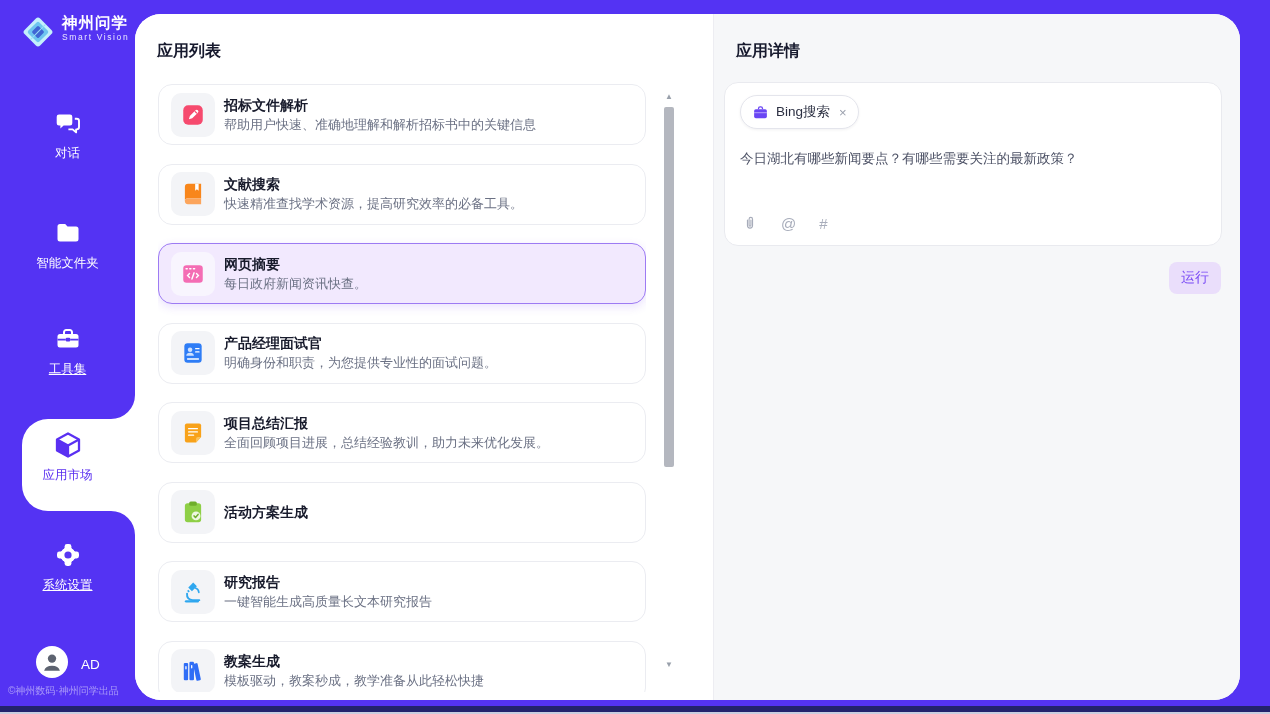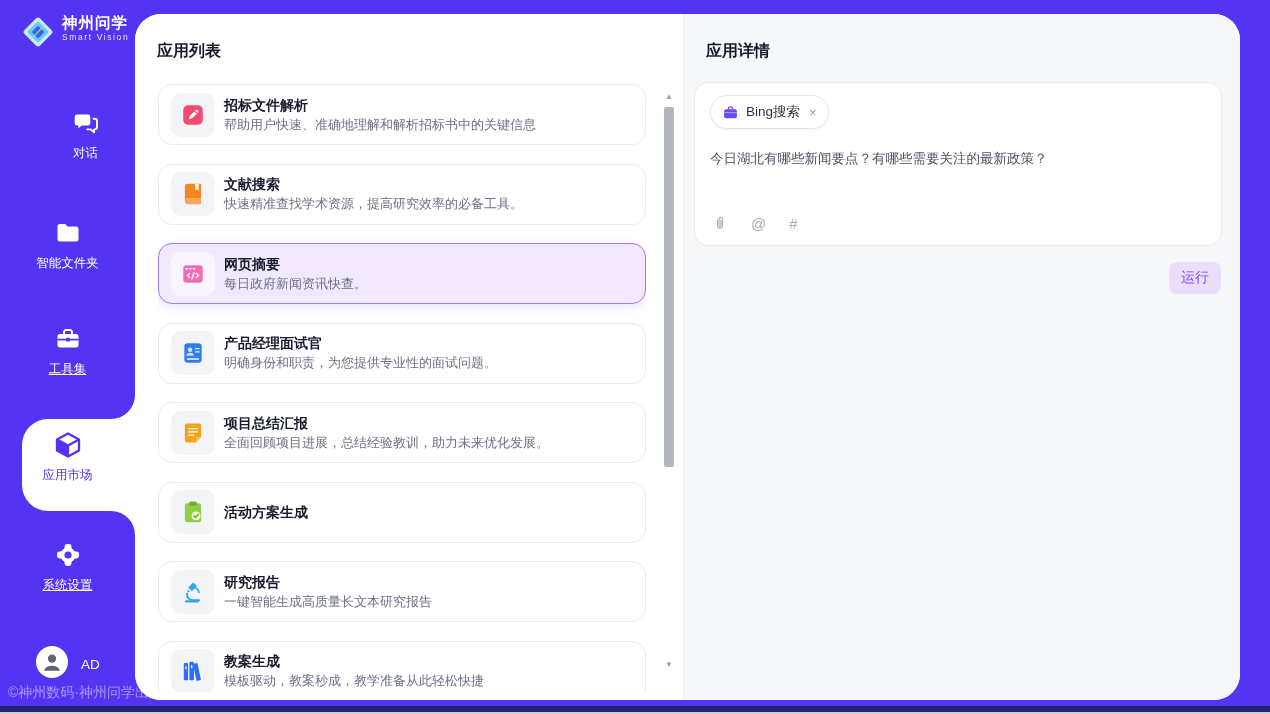--- a/index.html
+++ b/index.html
@@ -5,39 +5,39 @@
   html,body{margin:0;padding:0;}
   body{width:1270px;height:714px;font-family:"Liberation Sans","DejaVu Sans",sans-serif;-webkit-font-smoothing:antialiased;}
   .frame{position:relative;width:1270px;height:714px;background:#5433f3;overflow:hidden;}
 
   
   .brand{position:absolute;top:14px;left:20px;display:flex;align-items:flex-start;gap:6px;z-index:3;}
   .brand-name{font-size:15.5px;font-weight:700;color:#fff;letter-spacing:1px;line-height:17px;}
   .brand-tagline{font-size:8.5px;color:#e9e7ff;letter-spacing:1.6px;margin-top:1px;}
   .nav{position:absolute;inset:0;z-index:2;}
   .nav-item{position:absolute;left:0;width:135px;display:flex;flex-direction:column;align-items:center;gap:7px;color:#fff;cursor:pointer;}
-  .nav-item:nth-child(1){top:108px;padding-left:18px;}
+  .nav-item:nth-child(1){top:108px;}
   .nav-item:nth-child(2){top:218px;}
   .nav-item:nth-child(3){top:324px;}
   .nav-item:nth-child(4){top:430px;}
   .nav-item:nth-child(5){top:540px;}
   .nav-icon{height:30px;display:flex;align-items:center;justify-content:center;}
   .nav-label{font-size:12.5px;color:#fff;}
   .nav-label.u{text-decoration:underline;}
   .nav-item.active .nav-label{color:#5a2ff0;}
   .active-blob{position:absolute;left:22px;top:395px;z-index:1;}
   .user-row{position:absolute;left:36px;top:646px;display:flex;align-items:center;gap:13px;cursor:pointer;z-index:3;}
   .user-name{font-size:13.5px;color:#fff;}
-  .copyright{position:absolute;left:8px;top:684px;font-size:14px;color:rgba(255,255,255,.48);white-space:nowrap;z-index:3;}
+  .copyright{position:absolute;left:8px;top:684px;font-size:10px;color:rgba(255,255,255,.48);white-space:nowrap;z-index:3;}
 
   
   .content{position:absolute;left:135px;top:14px;width:1105px;height:686px;border-radius:26px;overflow:hidden;display:flex;background:#fff;z-index:2;}
   .panel-title{position:absolute;top:26px;left:22px;margin:0;font-size:16px;font-weight:700;color:#171a2e;line-height:22px;}
   .list-panel{width:548px;position:relative;background:#fff;flex:none;}
-  .detail-panel{flex:1;background:#f6f7f9;border-left:1px solid #ededf2;position:relative;}
+  .detail-panel{flex:1;background:#f6f7f9;border-left:1px solid #ededf2;position:relative;margin-left:30px;}
 
   
   .cards{position:absolute;left:23px;top:70px;right:37px;bottom:8px;display:flex;flex-direction:column;gap:18.5px;overflow:hidden;}
   .card{flex:0 0 61px;display:flex;align-items:center;gap:9px;padding:0 14px 0 12px;border:1px solid #ebecf1;border-radius:14px;background:#fff;box-sizing:border-box;cursor:pointer;}
   .card.selected{background:#f2e9fe;border:1.5px solid #9d7bf3;box-shadow:0 3px 10px rgba(124,77,245,.16);}
   .tile{width:44px;height:44px;border-radius:10px;background:#f3f4f7;display:flex;align-items:center;justify-content:center;flex:none;}
   .card.selected .tile{background:#f8f5fe;}
   .card-text{display:flex;flex-direction:column;gap:5px;min-width:0;}
   .card-title{font-size:14px;font-weight:700;color:#181b2c;line-height:15px;}
   .card-desc{font-size:13px;color:#6b7184;line-height:14px;white-space:nowrap;}

